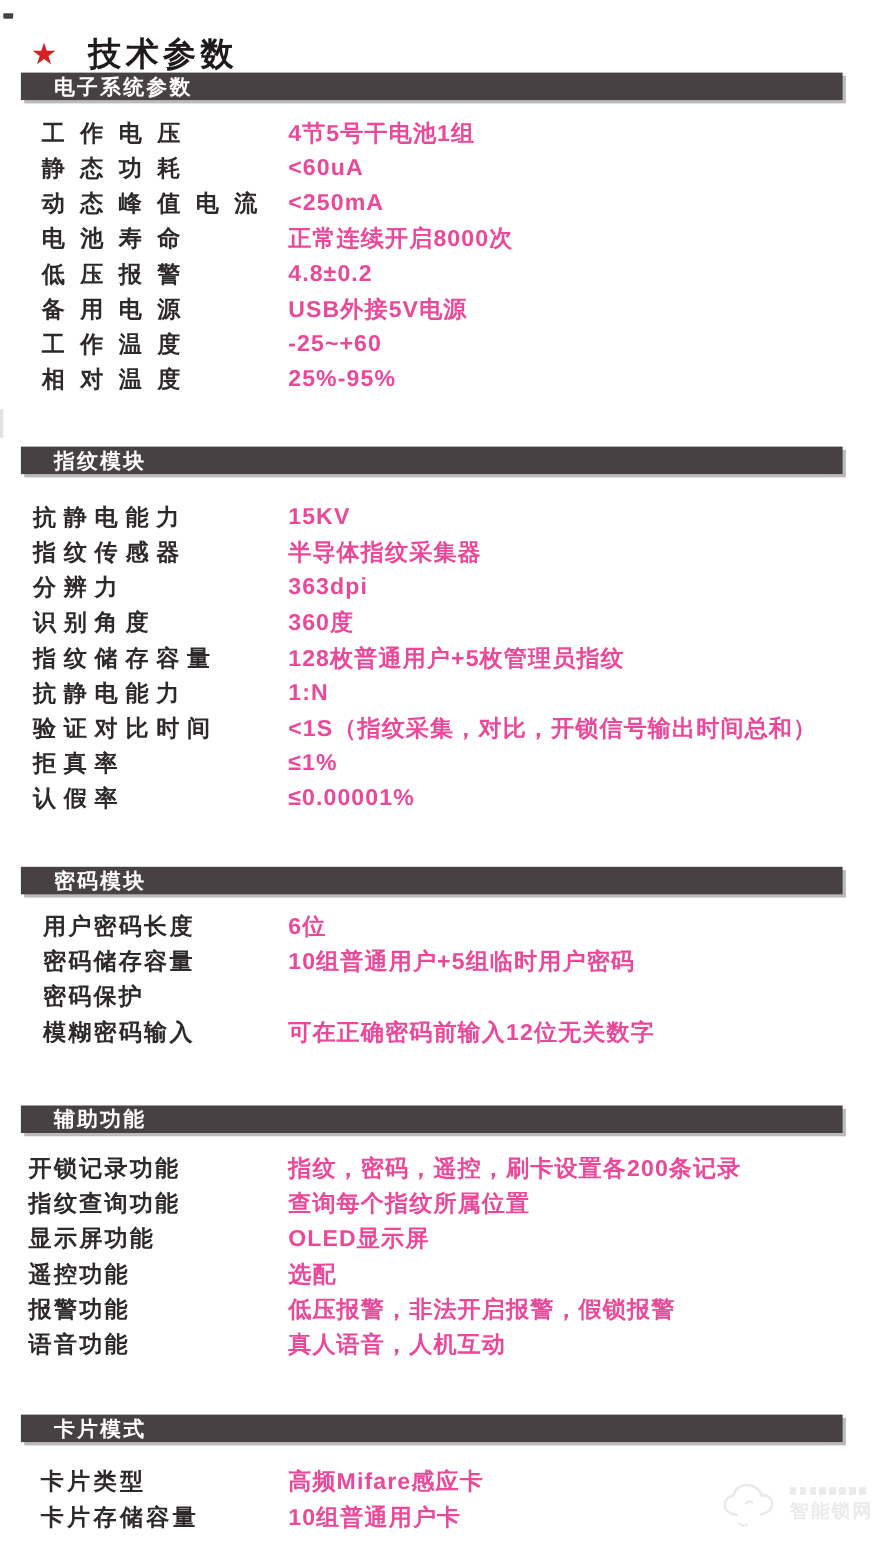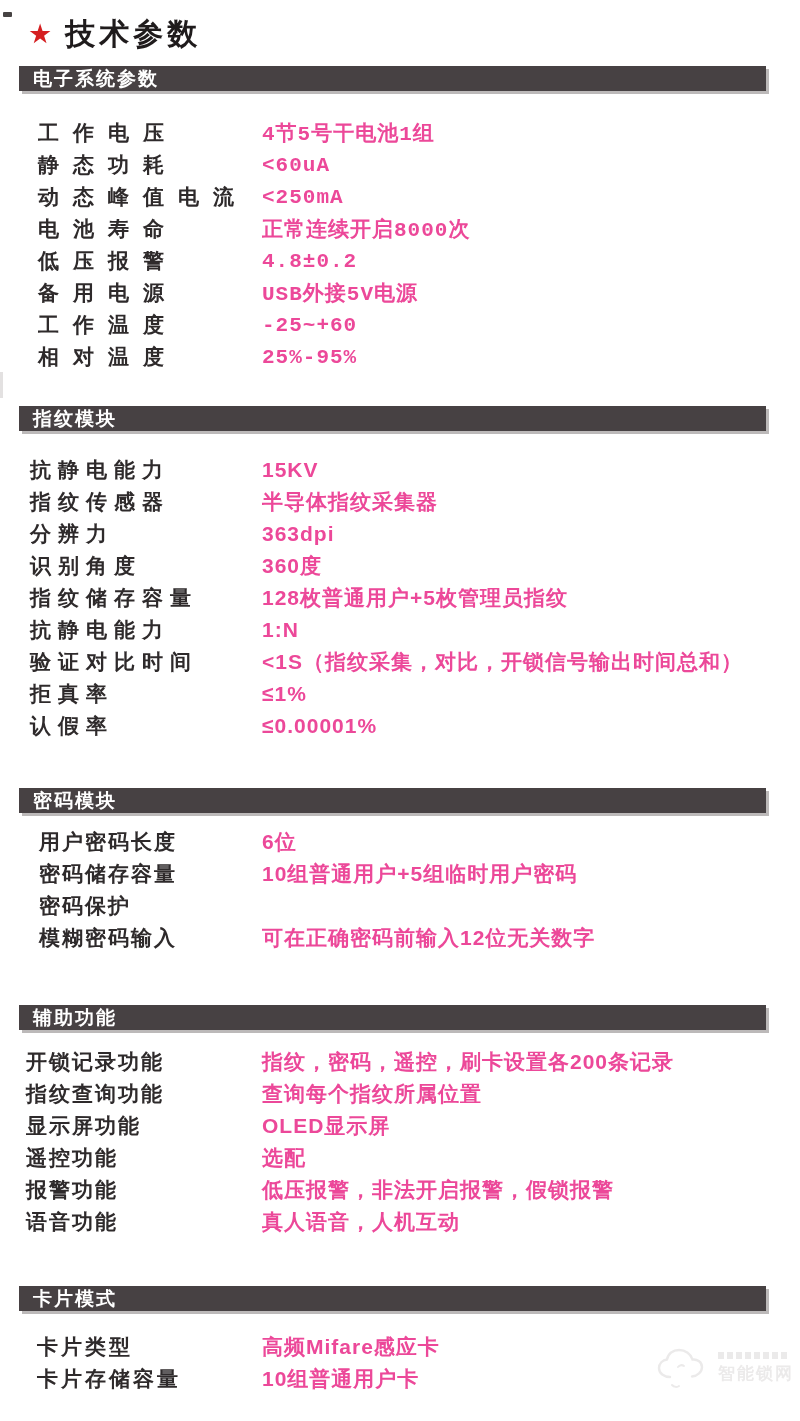--- a/index.html
+++ b/index.html
@@ -7,48 +7,48 @@
     position:relative;
     width:800px;height:1421px;
     background:#ffffff;
     font-family:"Liberation Sans","DejaVu Sans",sans-serif;
     color:#2e2a2b;
     overflow:hidden;
   }
   
   .title-row{position:absolute;top:14px;left:28px;display:flex;align-items:center;gap:13px;}
   .star{font-size:27px;line-height:1;color:#d51f21;}
-  .page-title{margin:0;font-size:30px;font-weight:bold;letter-spacing:4px;color:#1f1b1c;text-align:right;}
+  .page-title{margin:15px;font-size:30px;font-weight:bold;letter-spacing:4px;color:#1f1b1c;text-align:right;}
 
   
   .artifact-tl{position:absolute;left:3px;top:12px;width:9px;height:5px;background:#474343;border-radius:1px;}
   .artifact-left{position:absolute;left:0;top:372px;width:3px;height:26px;background:#e3e1e1;}
 
   
   .spec-section{position:absolute;left:0;width:800px;}
   .bar{
     margin-left:19px;width:747px;height:25px;
     background:#474143;
     box-shadow:3px 3px 0 0 #bcb9b9;
     display:flex;align-items:center;
-    box-sizing:border-box;padding-left:14px;
+    box-sizing:border-box;padding-left:30px;
   }
   .bar span{color:#ffffff;font-size:19px;font-weight:bold;letter-spacing:2px;}
   .rows{display:block;}
   .spec-row{height:32px;display:flex;align-items:center;font-size:21px;font-weight:bold;white-space:nowrap;}
   .spec-row .label{width:262px;flex:none;box-sizing:border-box;color:#2e2a2b;}
   .spec-row .value{letter-spacing:1px;color:#ec4899;}
 
   .sec-electronic-system{top:66px;}
   .sec-fingerprint-module{top:406px;}
   .sec-password-module{top:788px;}
   .sec-auxiliary-functions{top:1005px;}
   .sec-card-mode{top:1286px;}
 
-  .sec-electronic-system .rows{padding-top:26px;font-family:Liberation Mono, monospace;}
+  .sec-electronic-system .rows{padding-top:14px;}
   .sec-fingerprint-module .rows{padding-top:11px;margin-top:12px;}
   .sec-password-module .rows{padding-top:13px;}
   .sec-auxiliary-functions .rows{padding-top:16px;}
   .sec-card-mode .rows{padding-top:20px;}
 
   .sec-electronic-system .label{padding-left:38px;letter-spacing:14px;}
   .sec-fingerprint-module .label{padding-left:30px;letter-spacing:7px;}
   .sec-password-module .label{padding-left:39px;letter-spacing:2px;}
   .sec-auxiliary-functions .label{padding-left:26px;letter-spacing:2px;}
   .sec-card-mode .label{padding-left:37px;letter-spacing:3px;}

